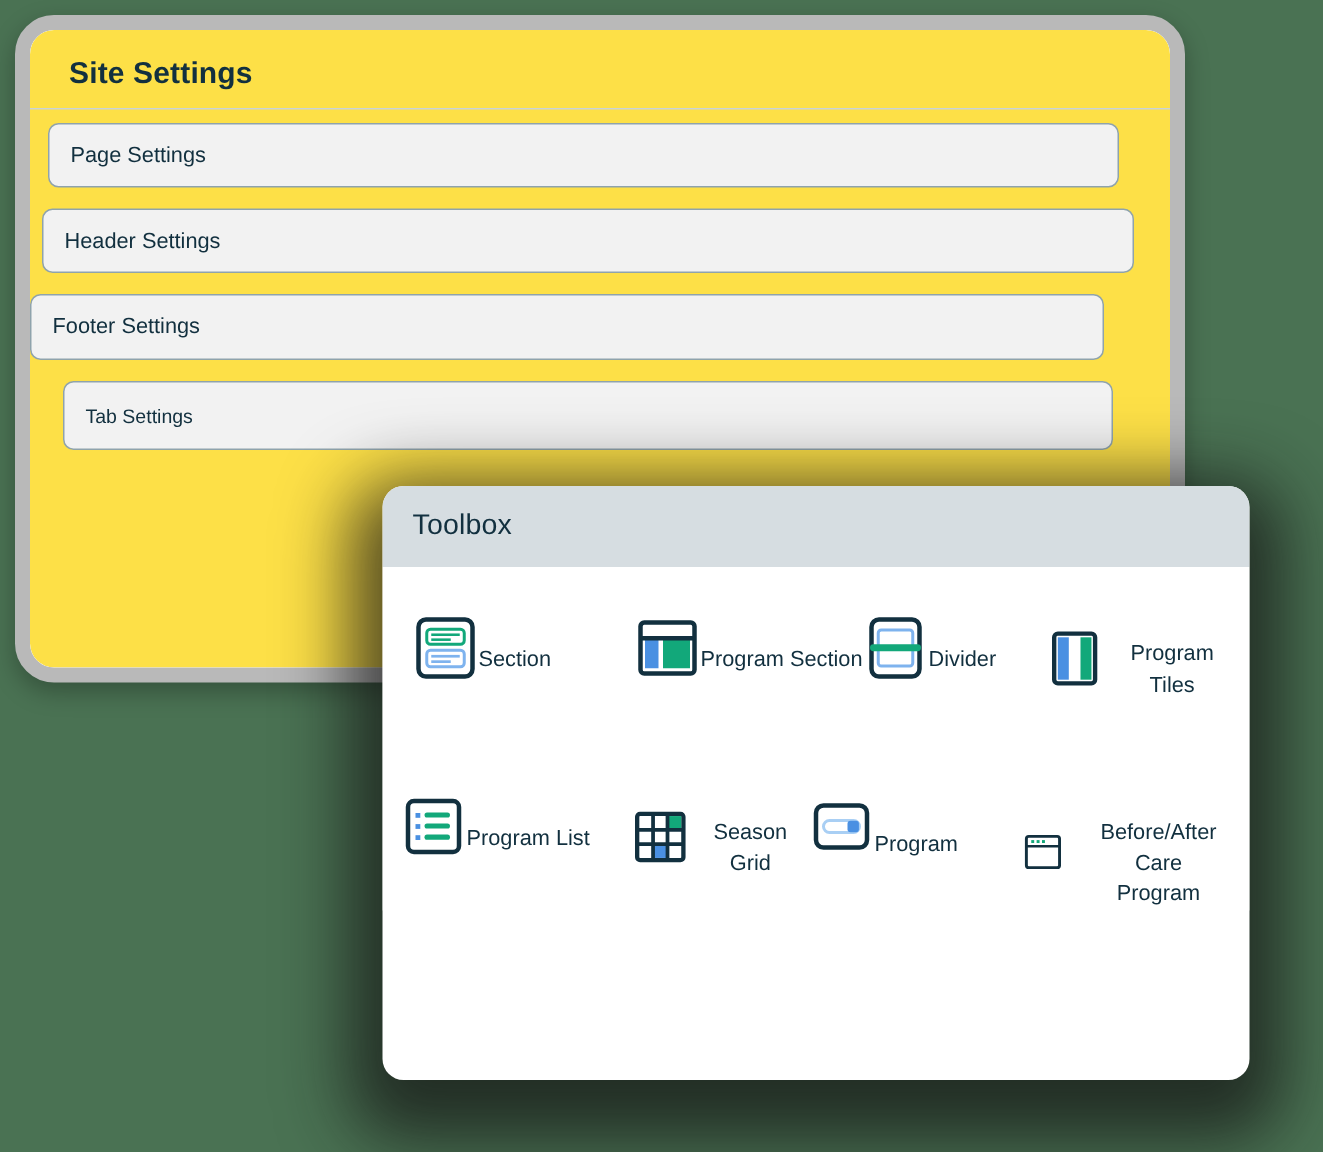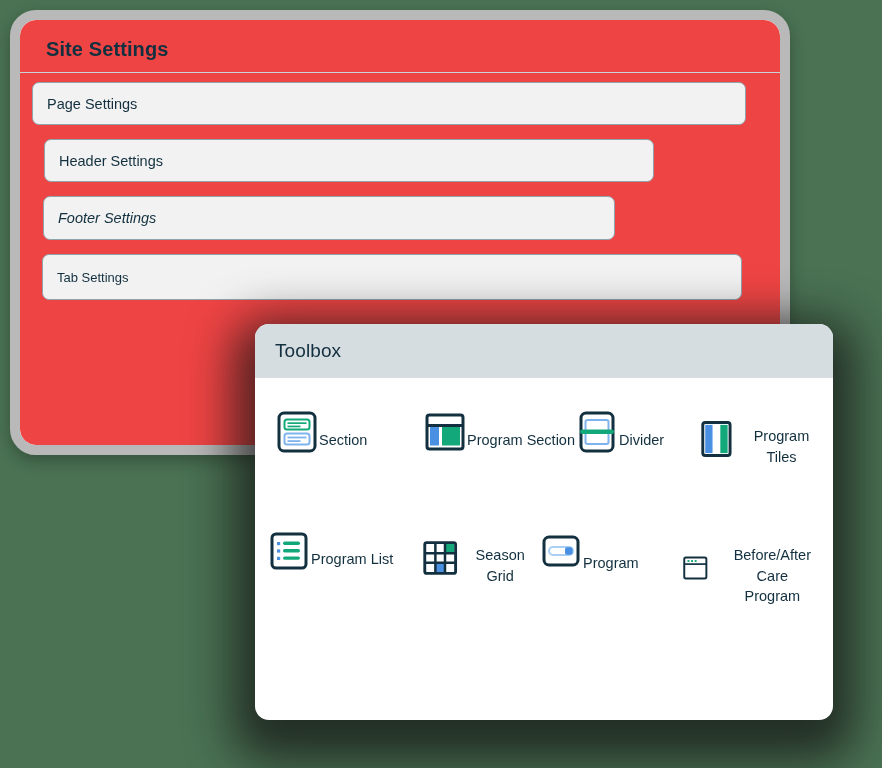--- a/index.html
+++ b/index.html
@@ -30,21 +30,21 @@
     background: #ffffff;
     border: 10px solid #b9b9b9;
     border-radius: 26px;
     box-sizing: border-box;
     box-shadow: 0 6px 16px rgba(0,0,0,0.28);
     overflow: hidden;
   }
   .site-window-inner {
     position: absolute;
     inset: 0;
-    background: #ef4444;
+    background: #fde047;
     border-radius: 16px;
     overflow: hidden;
   }
   .site-title {
     position: absolute;
     left: 26px;
     top: 18px;
     font-size: 20px;
     font-weight: bold;
     color: #12303f;
@@ -73,22 +73,22 @@
     color: #12303f;
     font-size: 14.5px;
     display: flex;
     align-items: center;
     padding-left: 14px;
     box-sizing: border-box;
     margin: 0 0 14px 0;
     cursor: pointer;
   }
   .setting-btn.b0 { margin-left: 12px; width: 714px; height: 43px; }
-  .setting-btn.b1 { margin-left: 24px; width: 610px; height: 43px; }
-  .setting-btn.b2 { margin-left: 23px; width: 572px; height: 44px; font-style: italic; }
+  .setting-btn.b1 { margin-left: 8px; width: 728px; height: 43px; }
+  .setting-btn.b2 { width: 716px; height: 44px; }
   .setting-btn.b3 { margin-left: 22px; width: 700px; height: 46px; font-size: 13px; }
 
   
   .toolbox-window {
     position: absolute;
     left: 255px;
     top: 324px;
     width: 578px;
     height: 396px;
     background: #ffffff;

